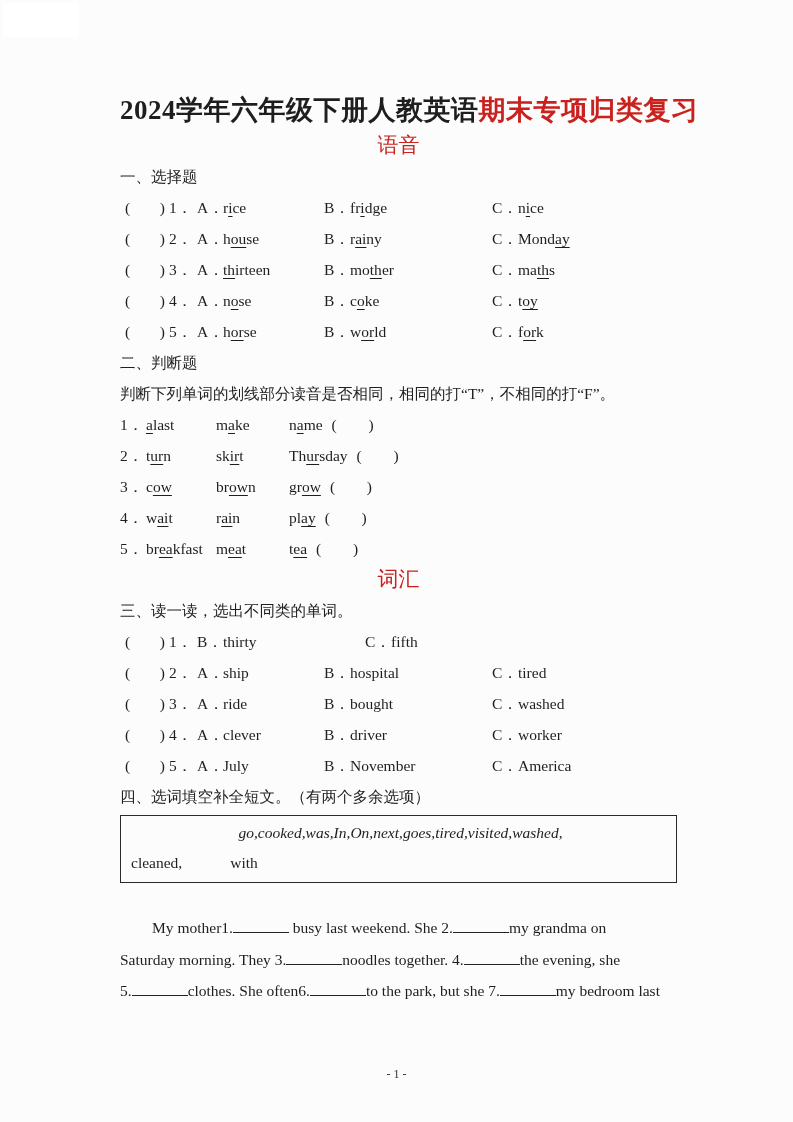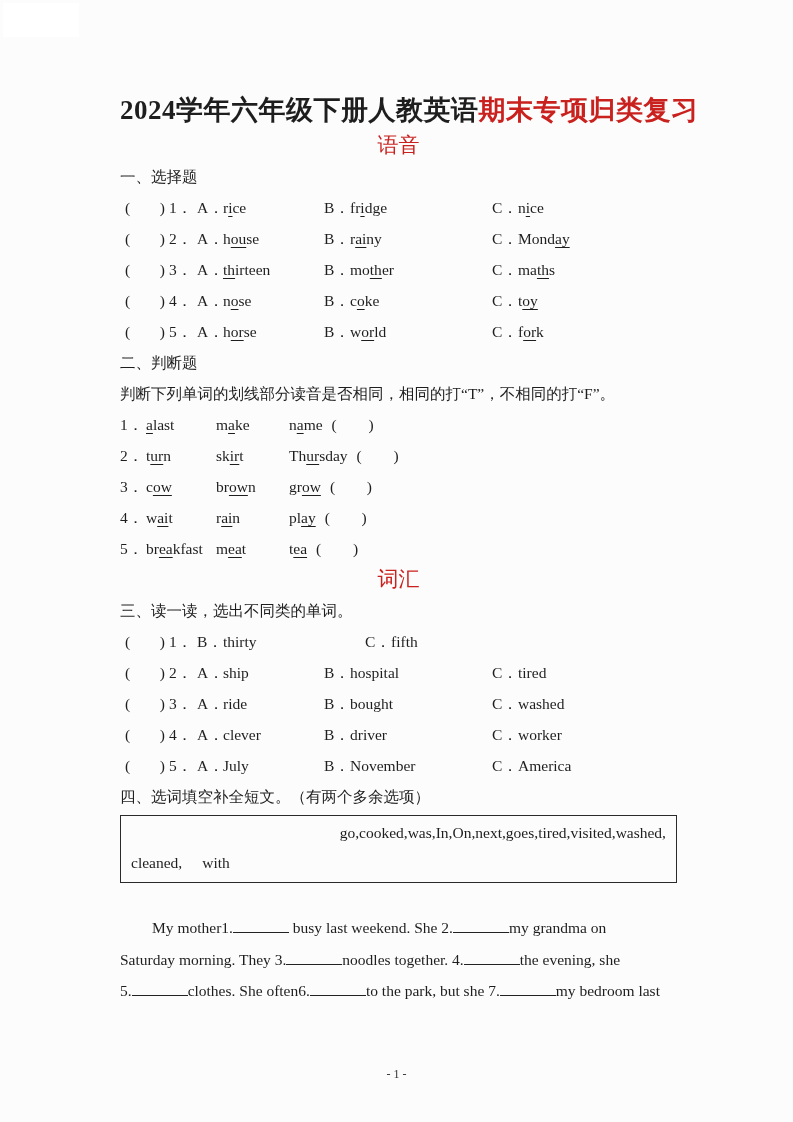--- a/index.html
+++ b/index.html
@@ -69,22 +69,22 @@
     text-underline-offset: 3px;
     text-decoration-thickness: 1px;
   }
   
   .word-box {
     margin-top: 3px;
     border: 1px solid #2a2a2a;
     padding: 2px 10px 4px 10px;
   }
   .bank-line { display: flex; line-height: 30px; }
-  .bank-line.l1 { justify-content: flex-end; padding-left: 4px; }
-  .bank-line.l2 { column-gap: 20px; }
+  .bank-line.l1 { justify-content: center; padding-left: 4px; font-style: italic; }
+  .bank-line.l2 { column-gap: 48px; }
   
   .cloze { margin-top: 29px; }
   .cloze .p-line { height: 31.5px; line-height: 31.5px; white-space: nowrap; }
   .cloze .p-line.indent { padding-left: 32px; }
   .blank-line {
     display: inline-block;
     width: 56px; height: 0.95em;
     border-bottom: 1.2px solid #222;
   }
   .footer {

